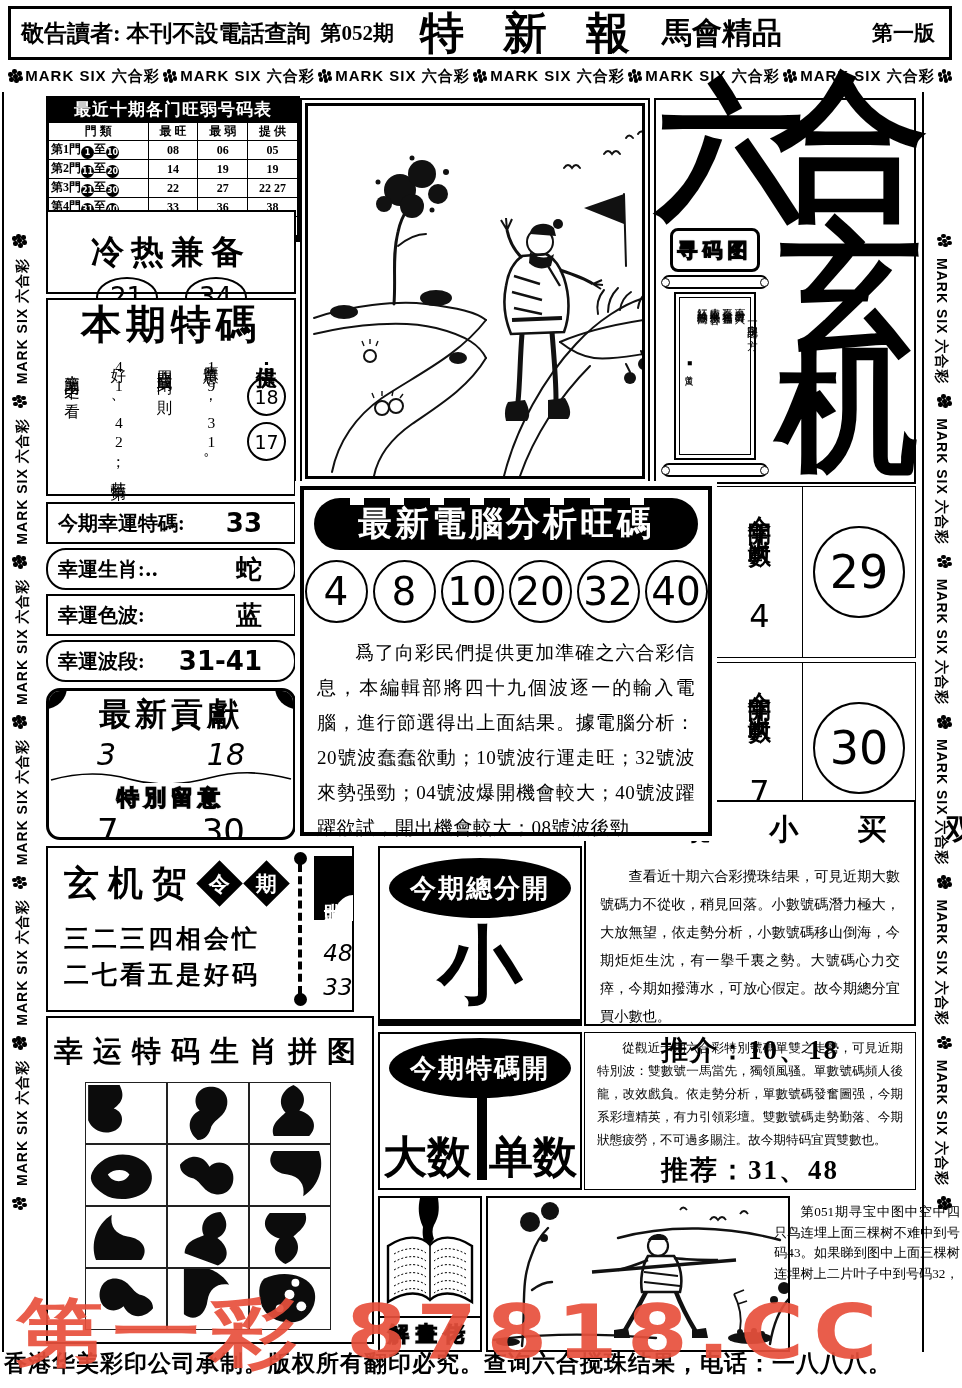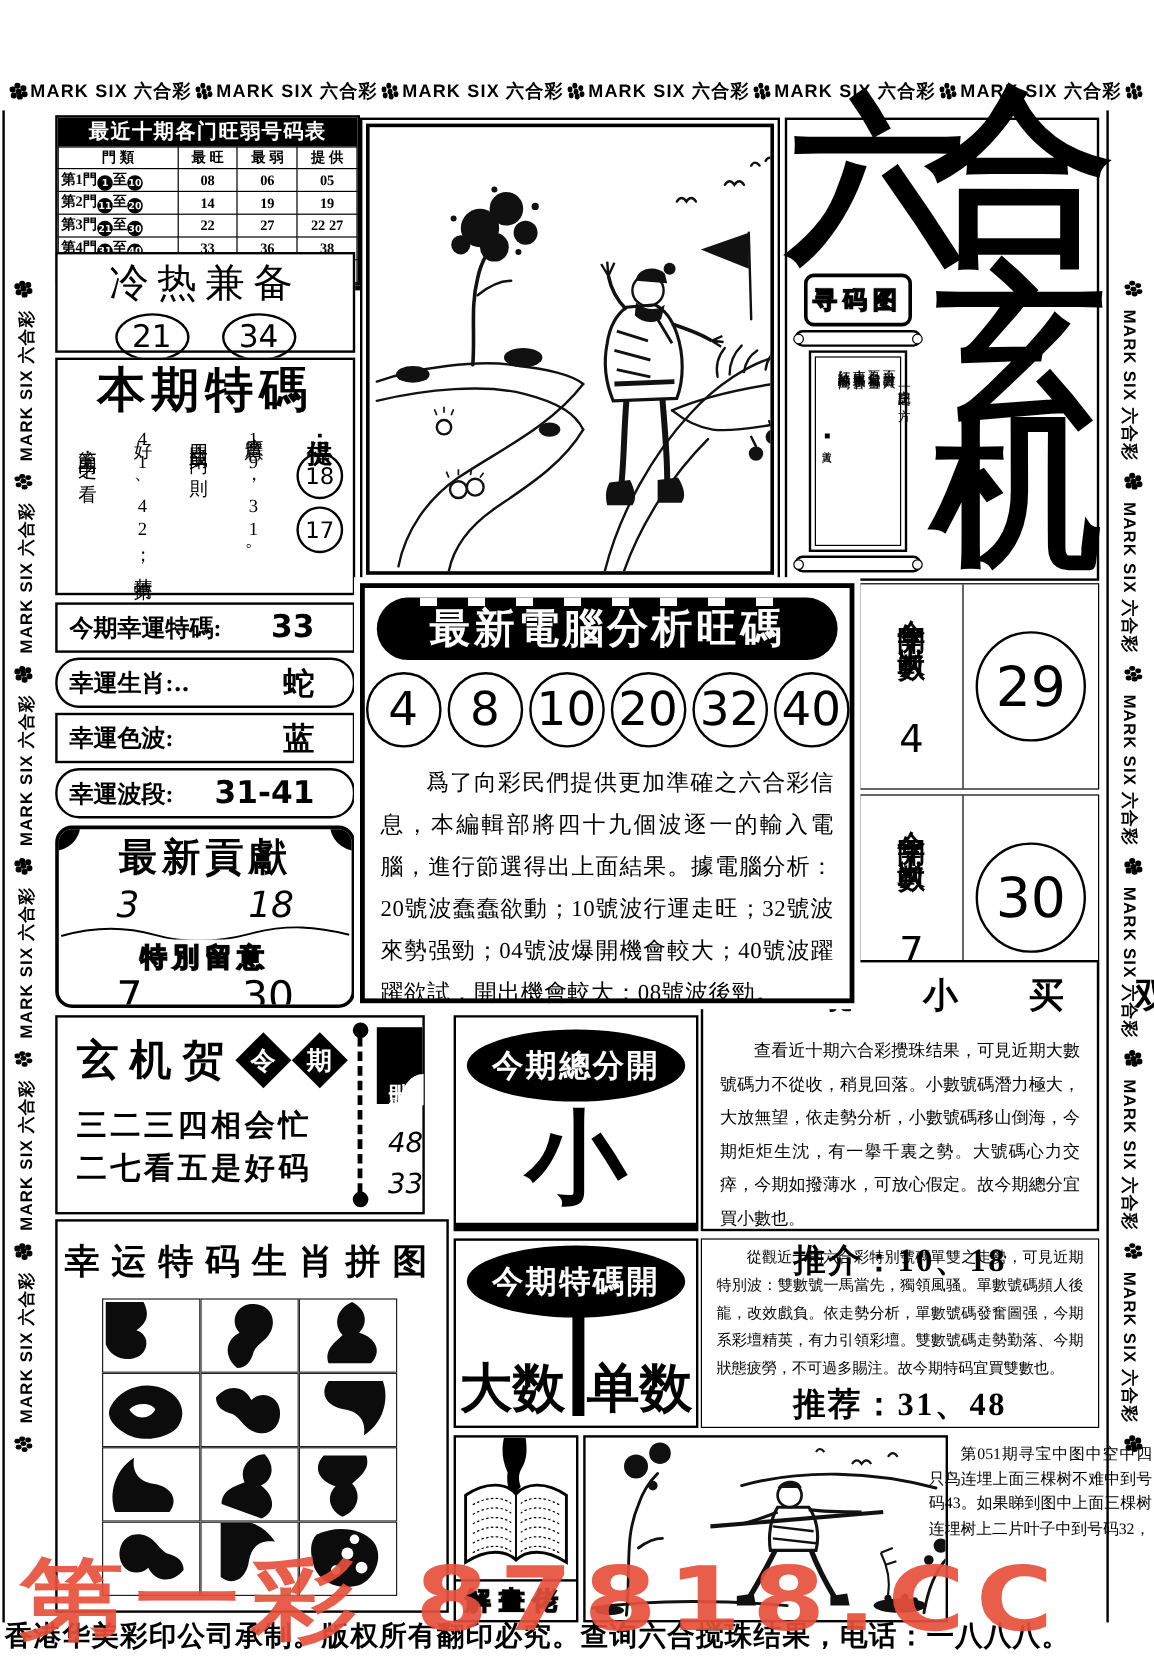--- a/index.html
+++ b/index.html
@@ -34,21 +34,21 @@
   #hcbox{left:46px;top:96px;width:250px;border:2px solid #000;box-shadow:4px 4px 0 #000;background:#fff;}
   #hcbox .ttl{background:#000;color:#fff;font-size:17px;font-weight:700;text-align:center;height:24px;line-height:23px;letter-spacing:1px;}
   #hctable{width:100%;border-collapse:collapse;}
   #hctable td,#hctable th{border:1px solid #000;font-size:12px;text-align:center;padding:0;height:15px;font-weight:700;}
   #hctable td.gate{text-align:left;padding-left:2px;white-space:nowrap;}
   .bnum{display:inline-flex;align-items:center;justify-content:center;width:13px;height:13px;border-radius:50%;
         background:#000;color:#fff;font-size:8px;font-weight:700;vertical-align:-2px;font-family:"DejaVu Sans",sans-serif;}
 
   
   #chbox{left:46px;top:210px;width:250px;height:84px;}
-  #chbox .t{font-size:33px;font-weight:400;text-align:center;letter-spacing:7px;margin-top:2px;}
+  #chbox .t{font-size:33px;font-weight:700;text-align:center;letter-spacing:7px;margin-top:18px;}
   #chbox .ovals{display:flex;justify-content:space-around;padding:2px 34px 0;}
   .oval{width:58px;height:36px;border:2px solid #000;border-radius:50%;display:flex;align-items:center;justify-content:center;
         font-size:26px;font-family:"DejaVu Sans",sans-serif;}
 
   
   #scbox{left:46px;top:298px;width:250px;height:198px;}
   #scbox .t{font-size:40px;font-weight:900;text-align:center;letter-spacing:5px;height:50px;line-height:50px;}
   #scbox .cols{display:flex;justify-content:space-between;padding:0 8px 0 14px;height:142px;}
   .vcol{writing-mode:vertical-rl;text-orientation:upright;font-size:15.5px;letter-spacing:2px;line-height:20px;}
   .vcol.c1{margin-top:14px;} .vcol.c2{margin-top:6px;} .vcol.c3{margin-top:8px;} .vcol.c4{margin-top:2px;}
@@ -180,20 +180,27 @@
          white-space:nowrap;z-index:9;transform:scaleX(1.18);transform-origin:left center;opacity:.92;}
   #footer{left:4px;top:1348px;width:956px;font-size:23px;font-weight:700;letter-spacing:1px;white-space:nowrap;}
 
   svg{display:block;}
 </style>
 </head>
 <body>
 
 <div id="page">
 
+  <div class="abs" id="masthead">
+    <span id="mh-notice">敬告讀者: 本刊不設電話查詢</span>
+    <span id="mh-issue">第052期</span>
+    <span id="mh-title">特 新 報</span>
+    <span id="mh-sub">馬會精品</span>
+    <span id="mh-ed">第一版</span>
+  </div>
 
   <div class="abs" id="topstrip">
       <span class="flower"></span>
       <span class="bt">MARK SIX 六合彩</span>
       <span class="flower"></span>
       <span class="bt">MARK SIX 六合彩</span>
       <span class="flower"></span>
       <span class="bt">MARK SIX 六合彩</span>
       <span class="flower"></span>
       <span class="bt">MARK SIX 六合彩</span>

